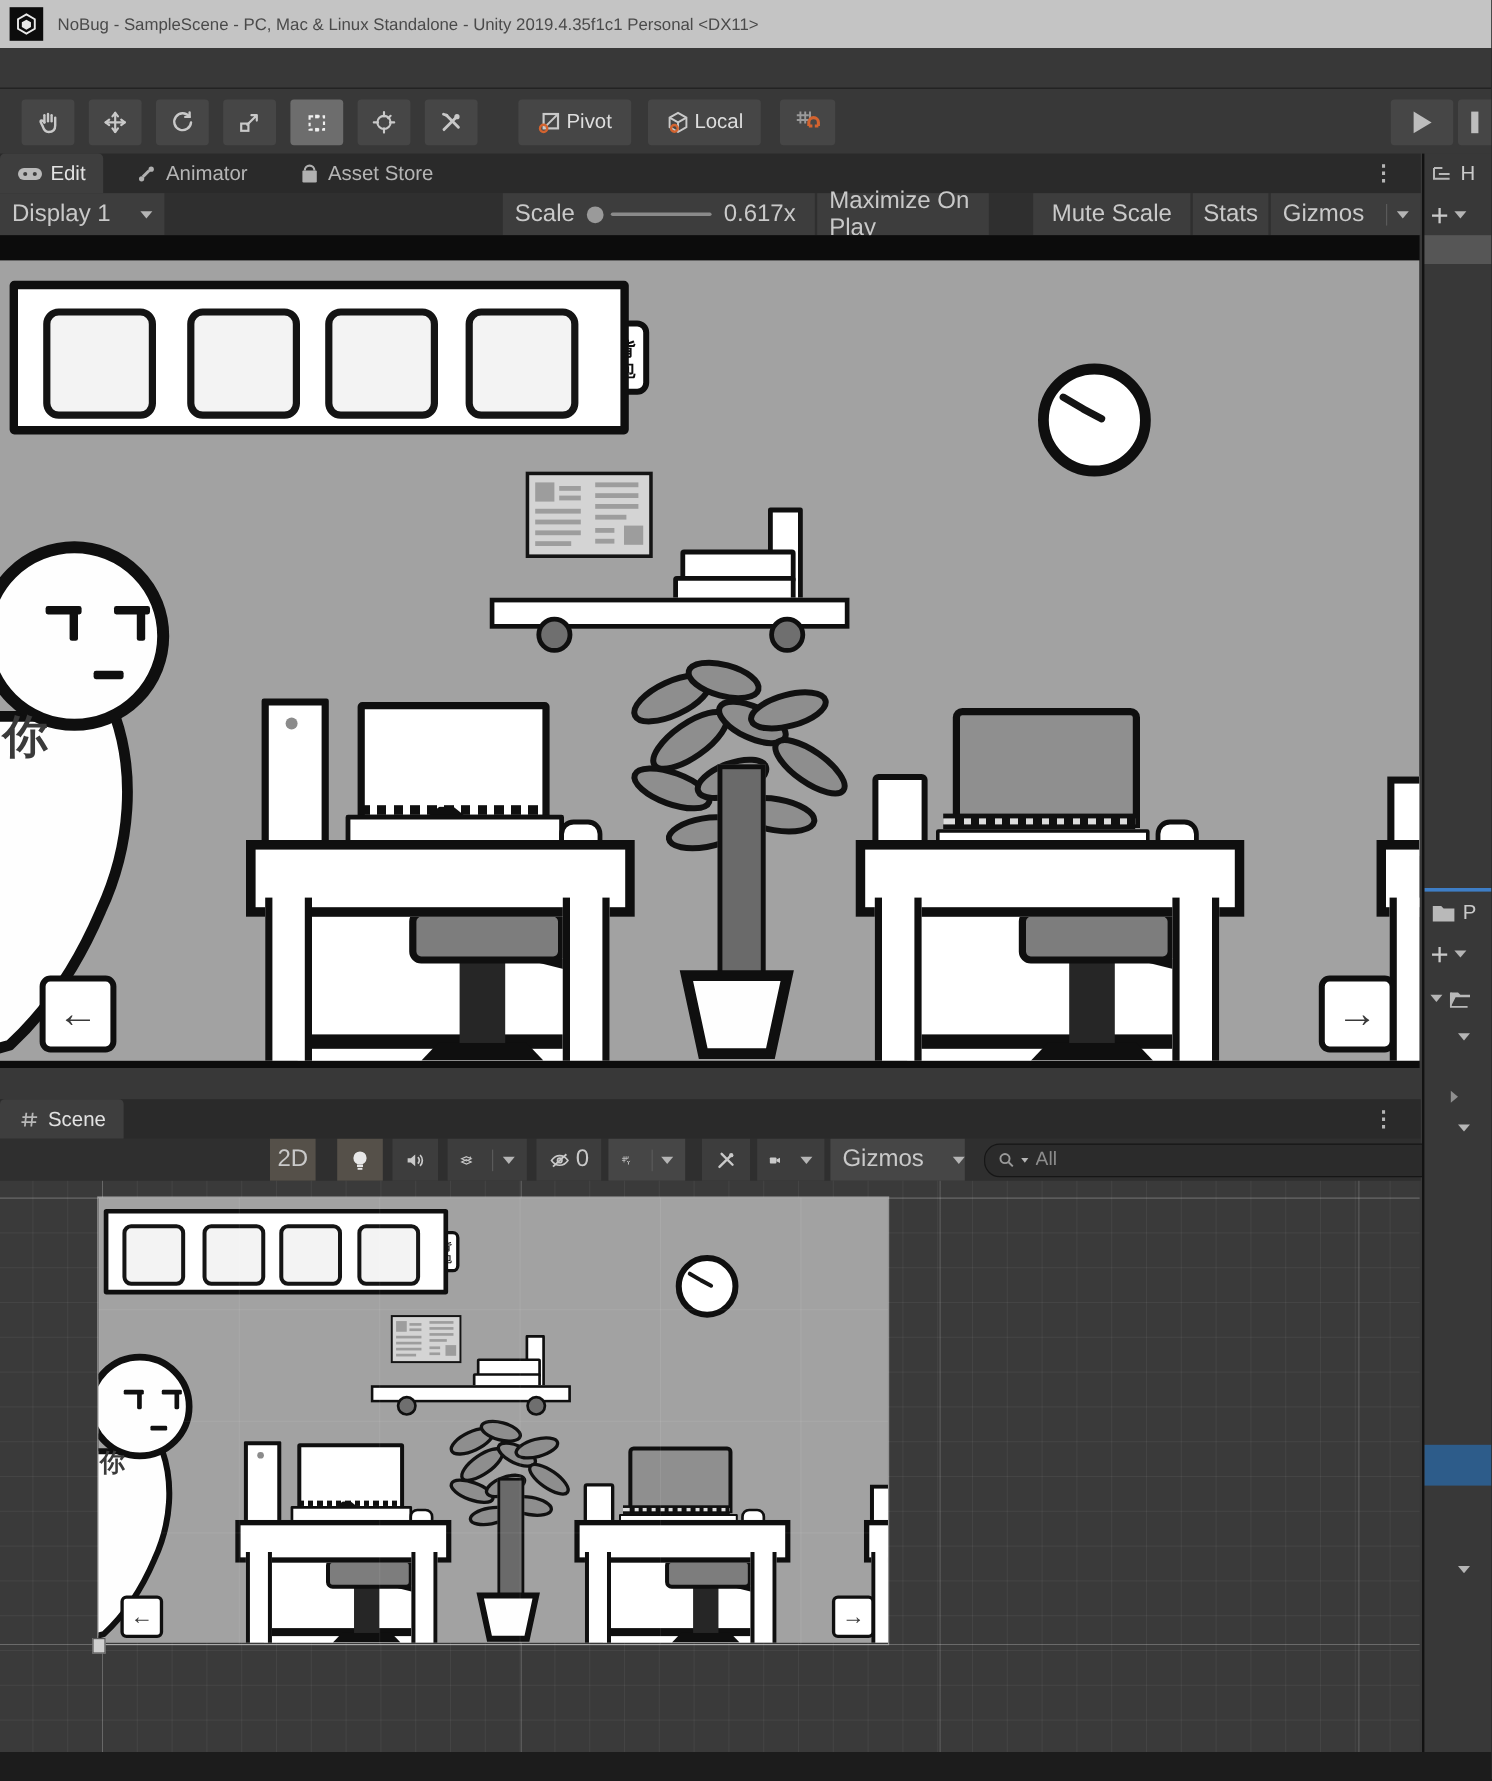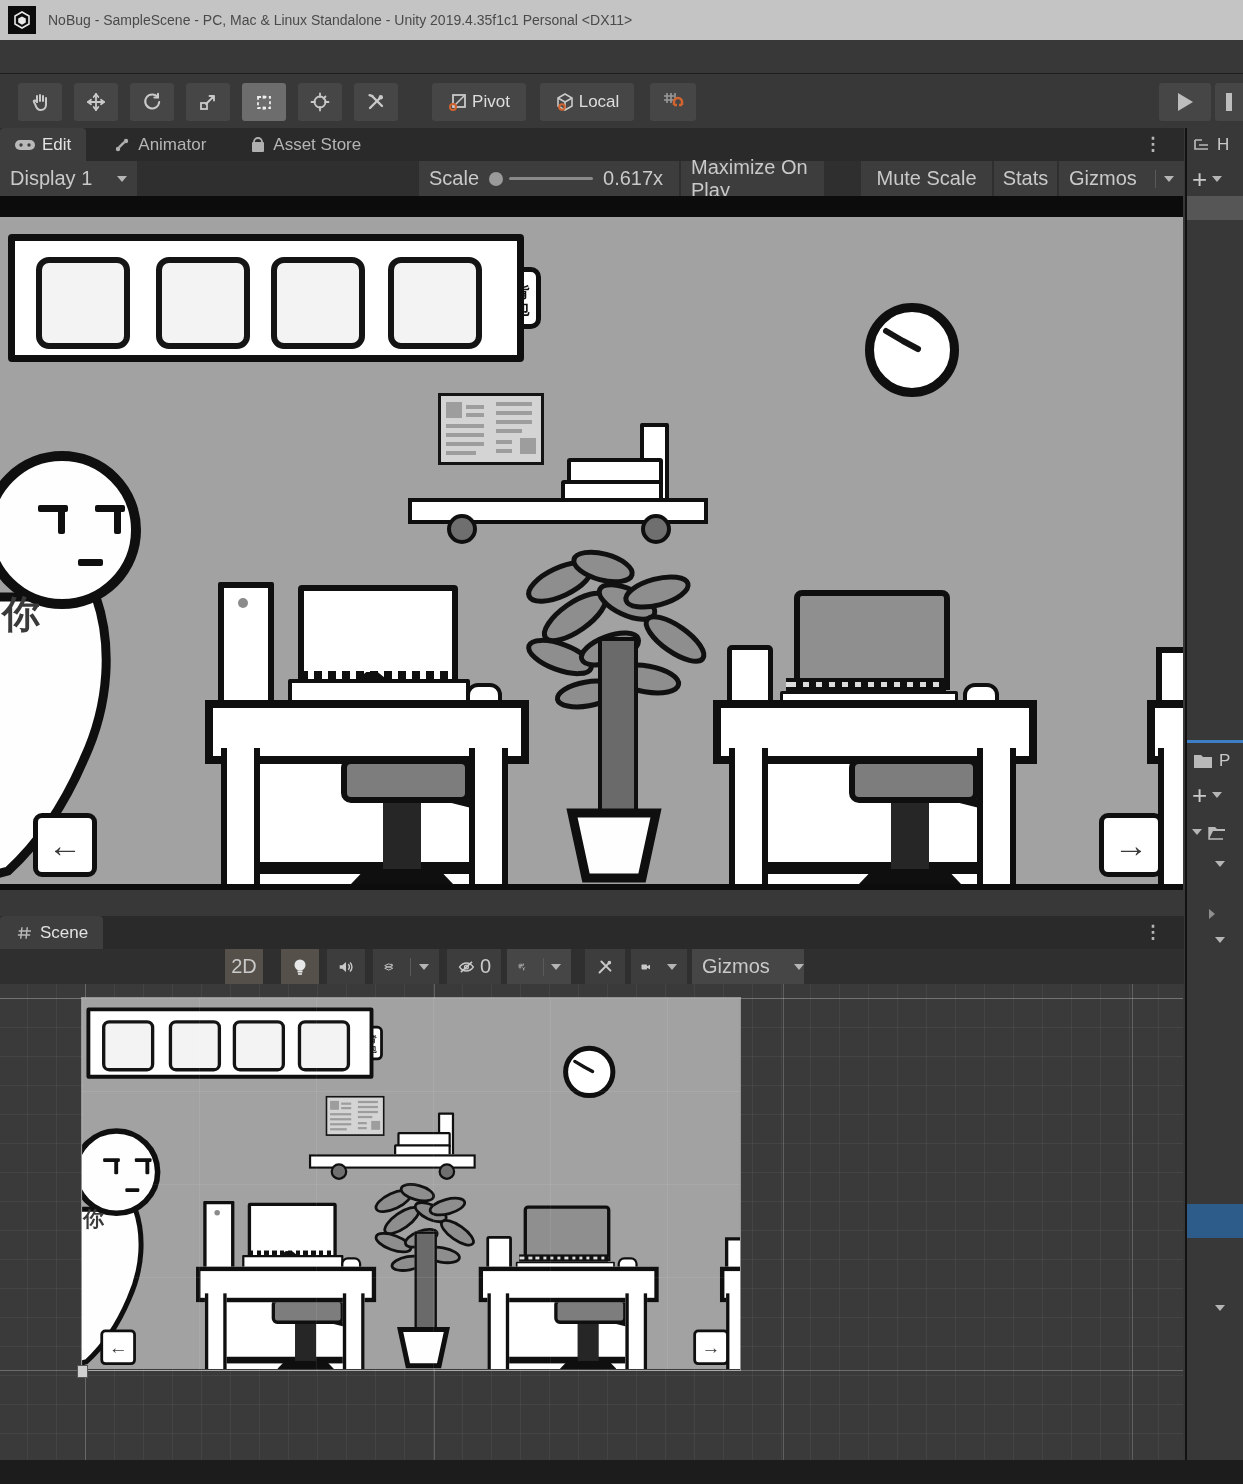--- a/index.html
+++ b/index.html
@@ -446,20 +446,28 @@
         </svg>
       <span class="spacer"></span>
         <span class="tri-down"></span>
     </div>
     <div class="blk" style="left:692px;width:112px;background:#464646">
       <span>Gizmos</span>
         <span class="spacer"></span>
         <span class="vsep"></span>
         <span class="tri-down"></span>
     </div>
+    <div id="scene-search">
+      <svg width="16" height="16" viewBox="0 0 16 16" fill="none" stroke="#9a9a9a" stroke-width="1.6">
+          <circle cx="6.5" cy="6.5" r="3.8"></circle>
+          <path d="M9.5 9.5 13 13"></path>
+        </svg>
+      <span class="tri-down" style="border-top-width:4px;border-left-width:3.5px;border-right-width:3.5px"></span>
+      <input type="text" placeholder="All" style="">
+    </div>
   </div>
 
   <div id="scene-viewport" class="abs">
     <div id="scene-cam">
       <div id="scene-mount">
   <div class="gs">
 
     <div class="bp">背包</div>
     <div class="inv">
       <div class="slot" style="left:21px"></div>

